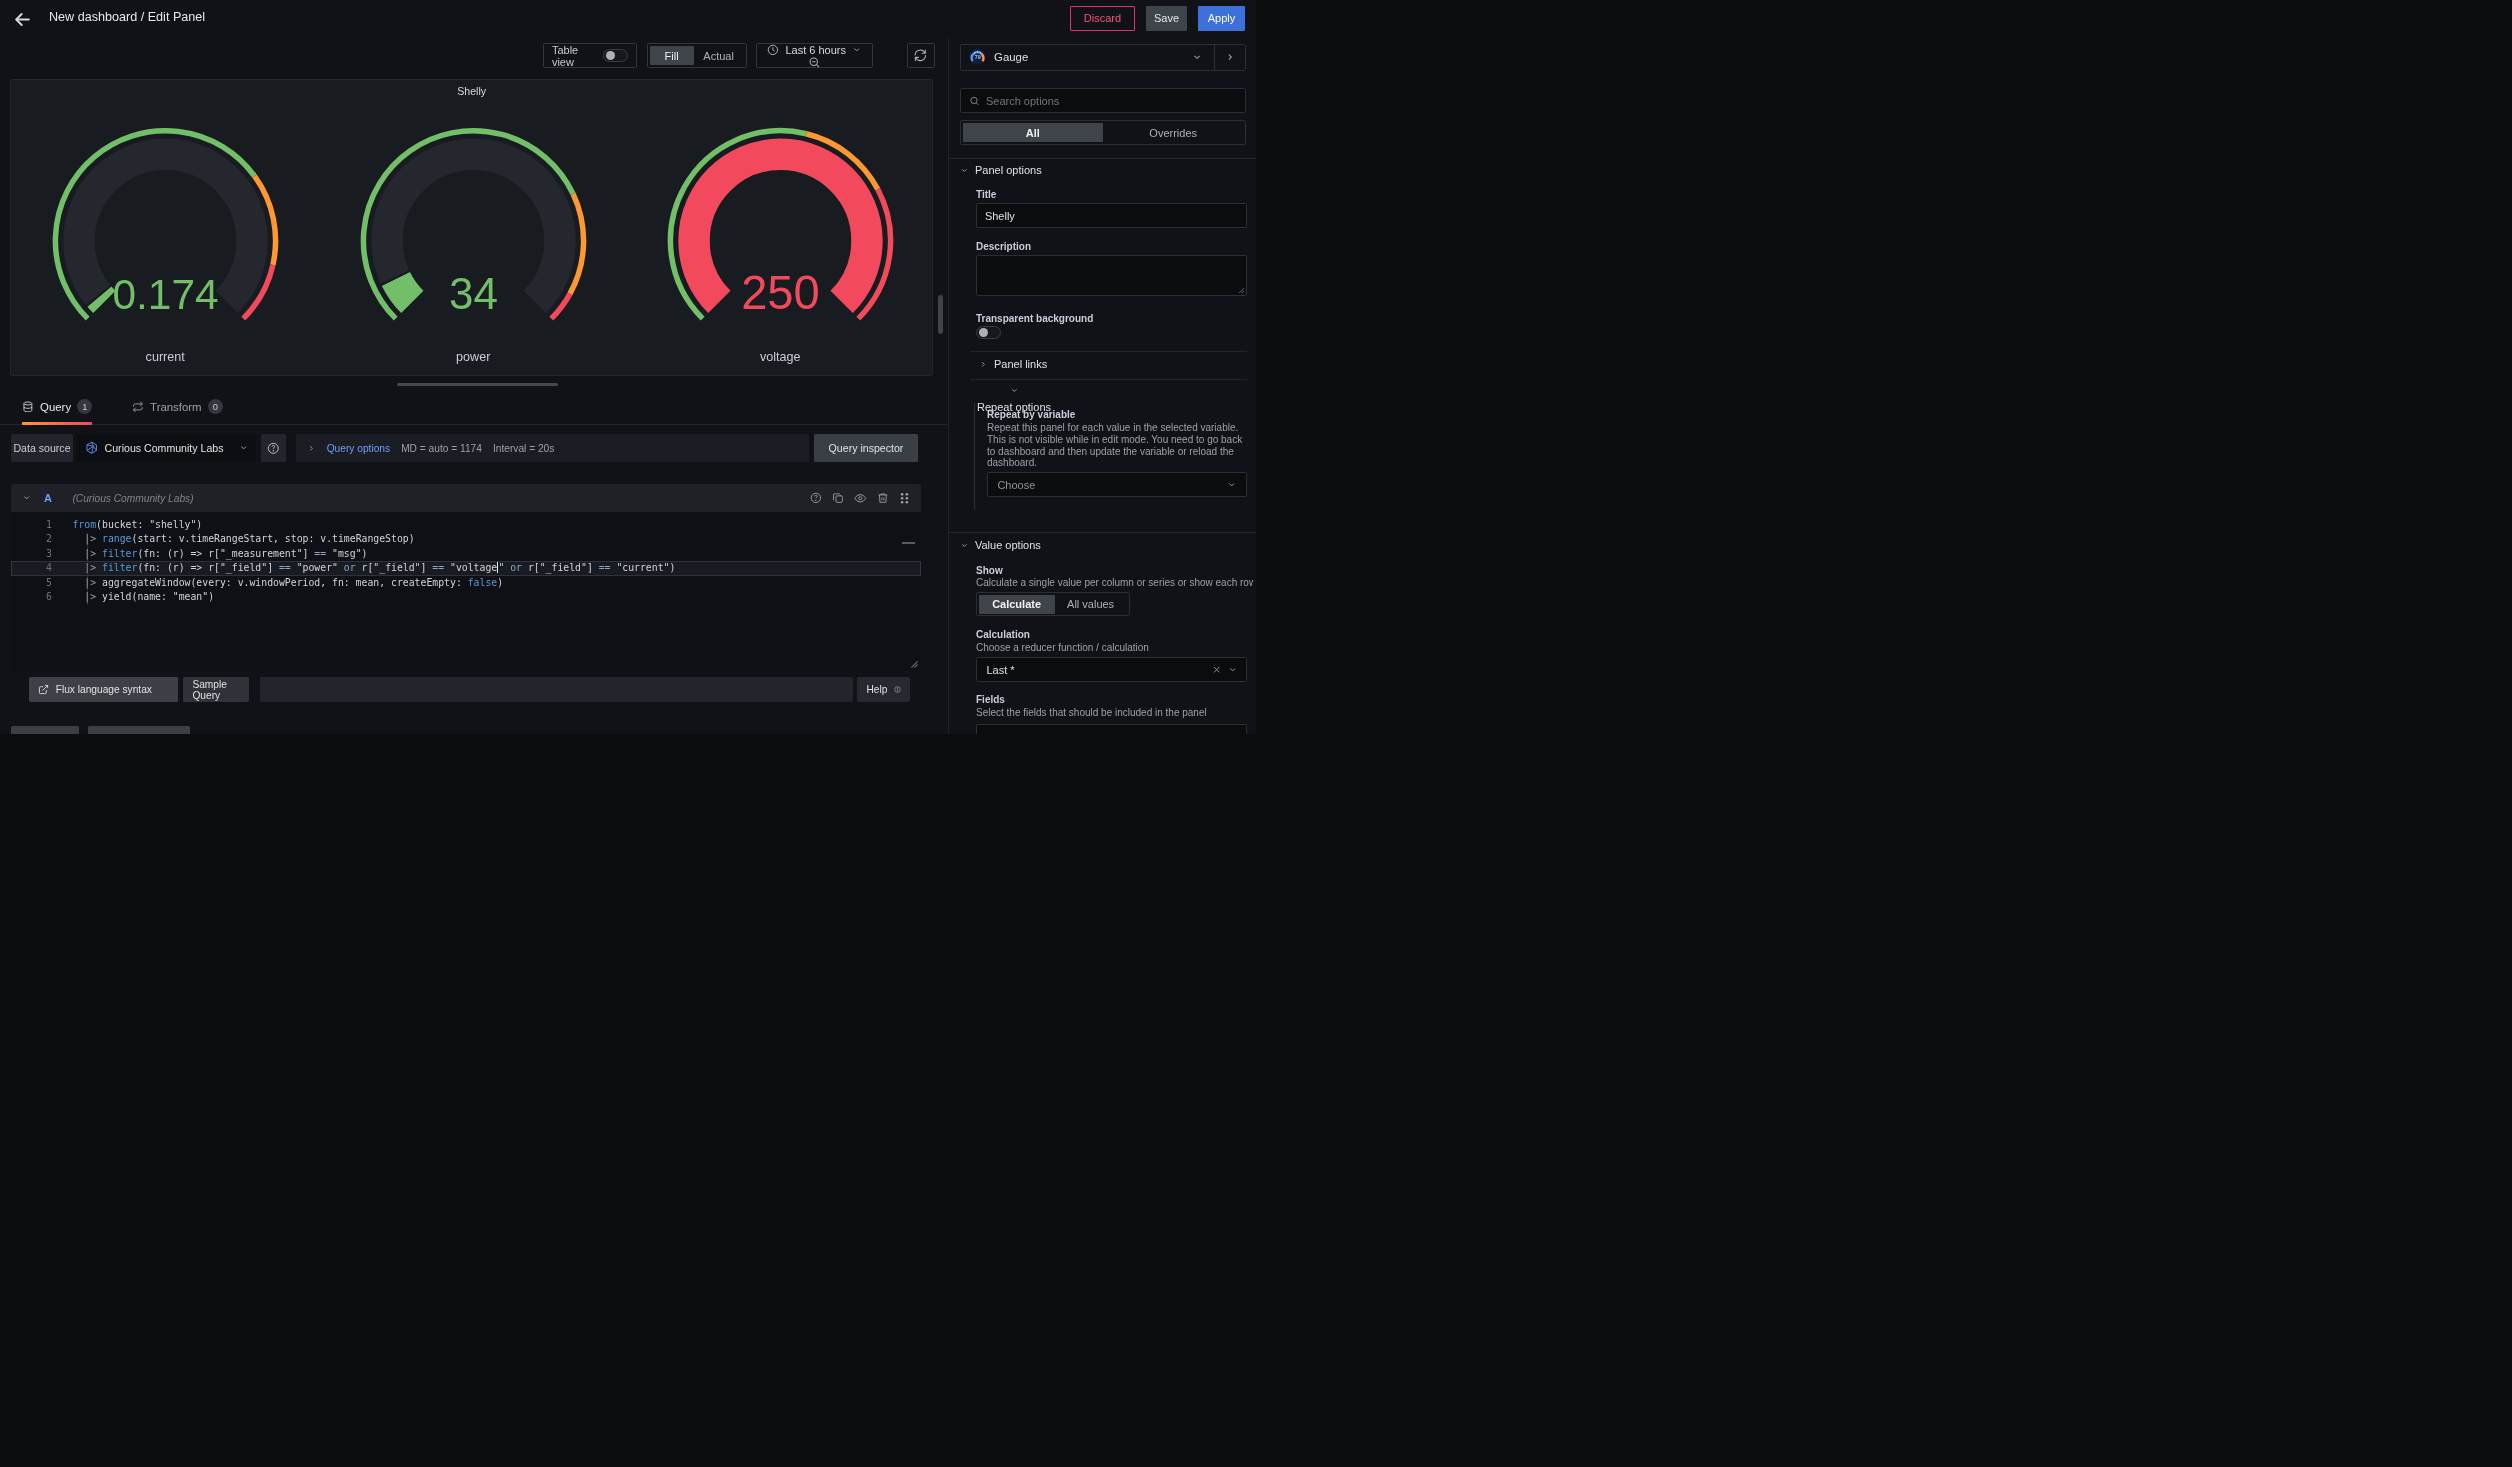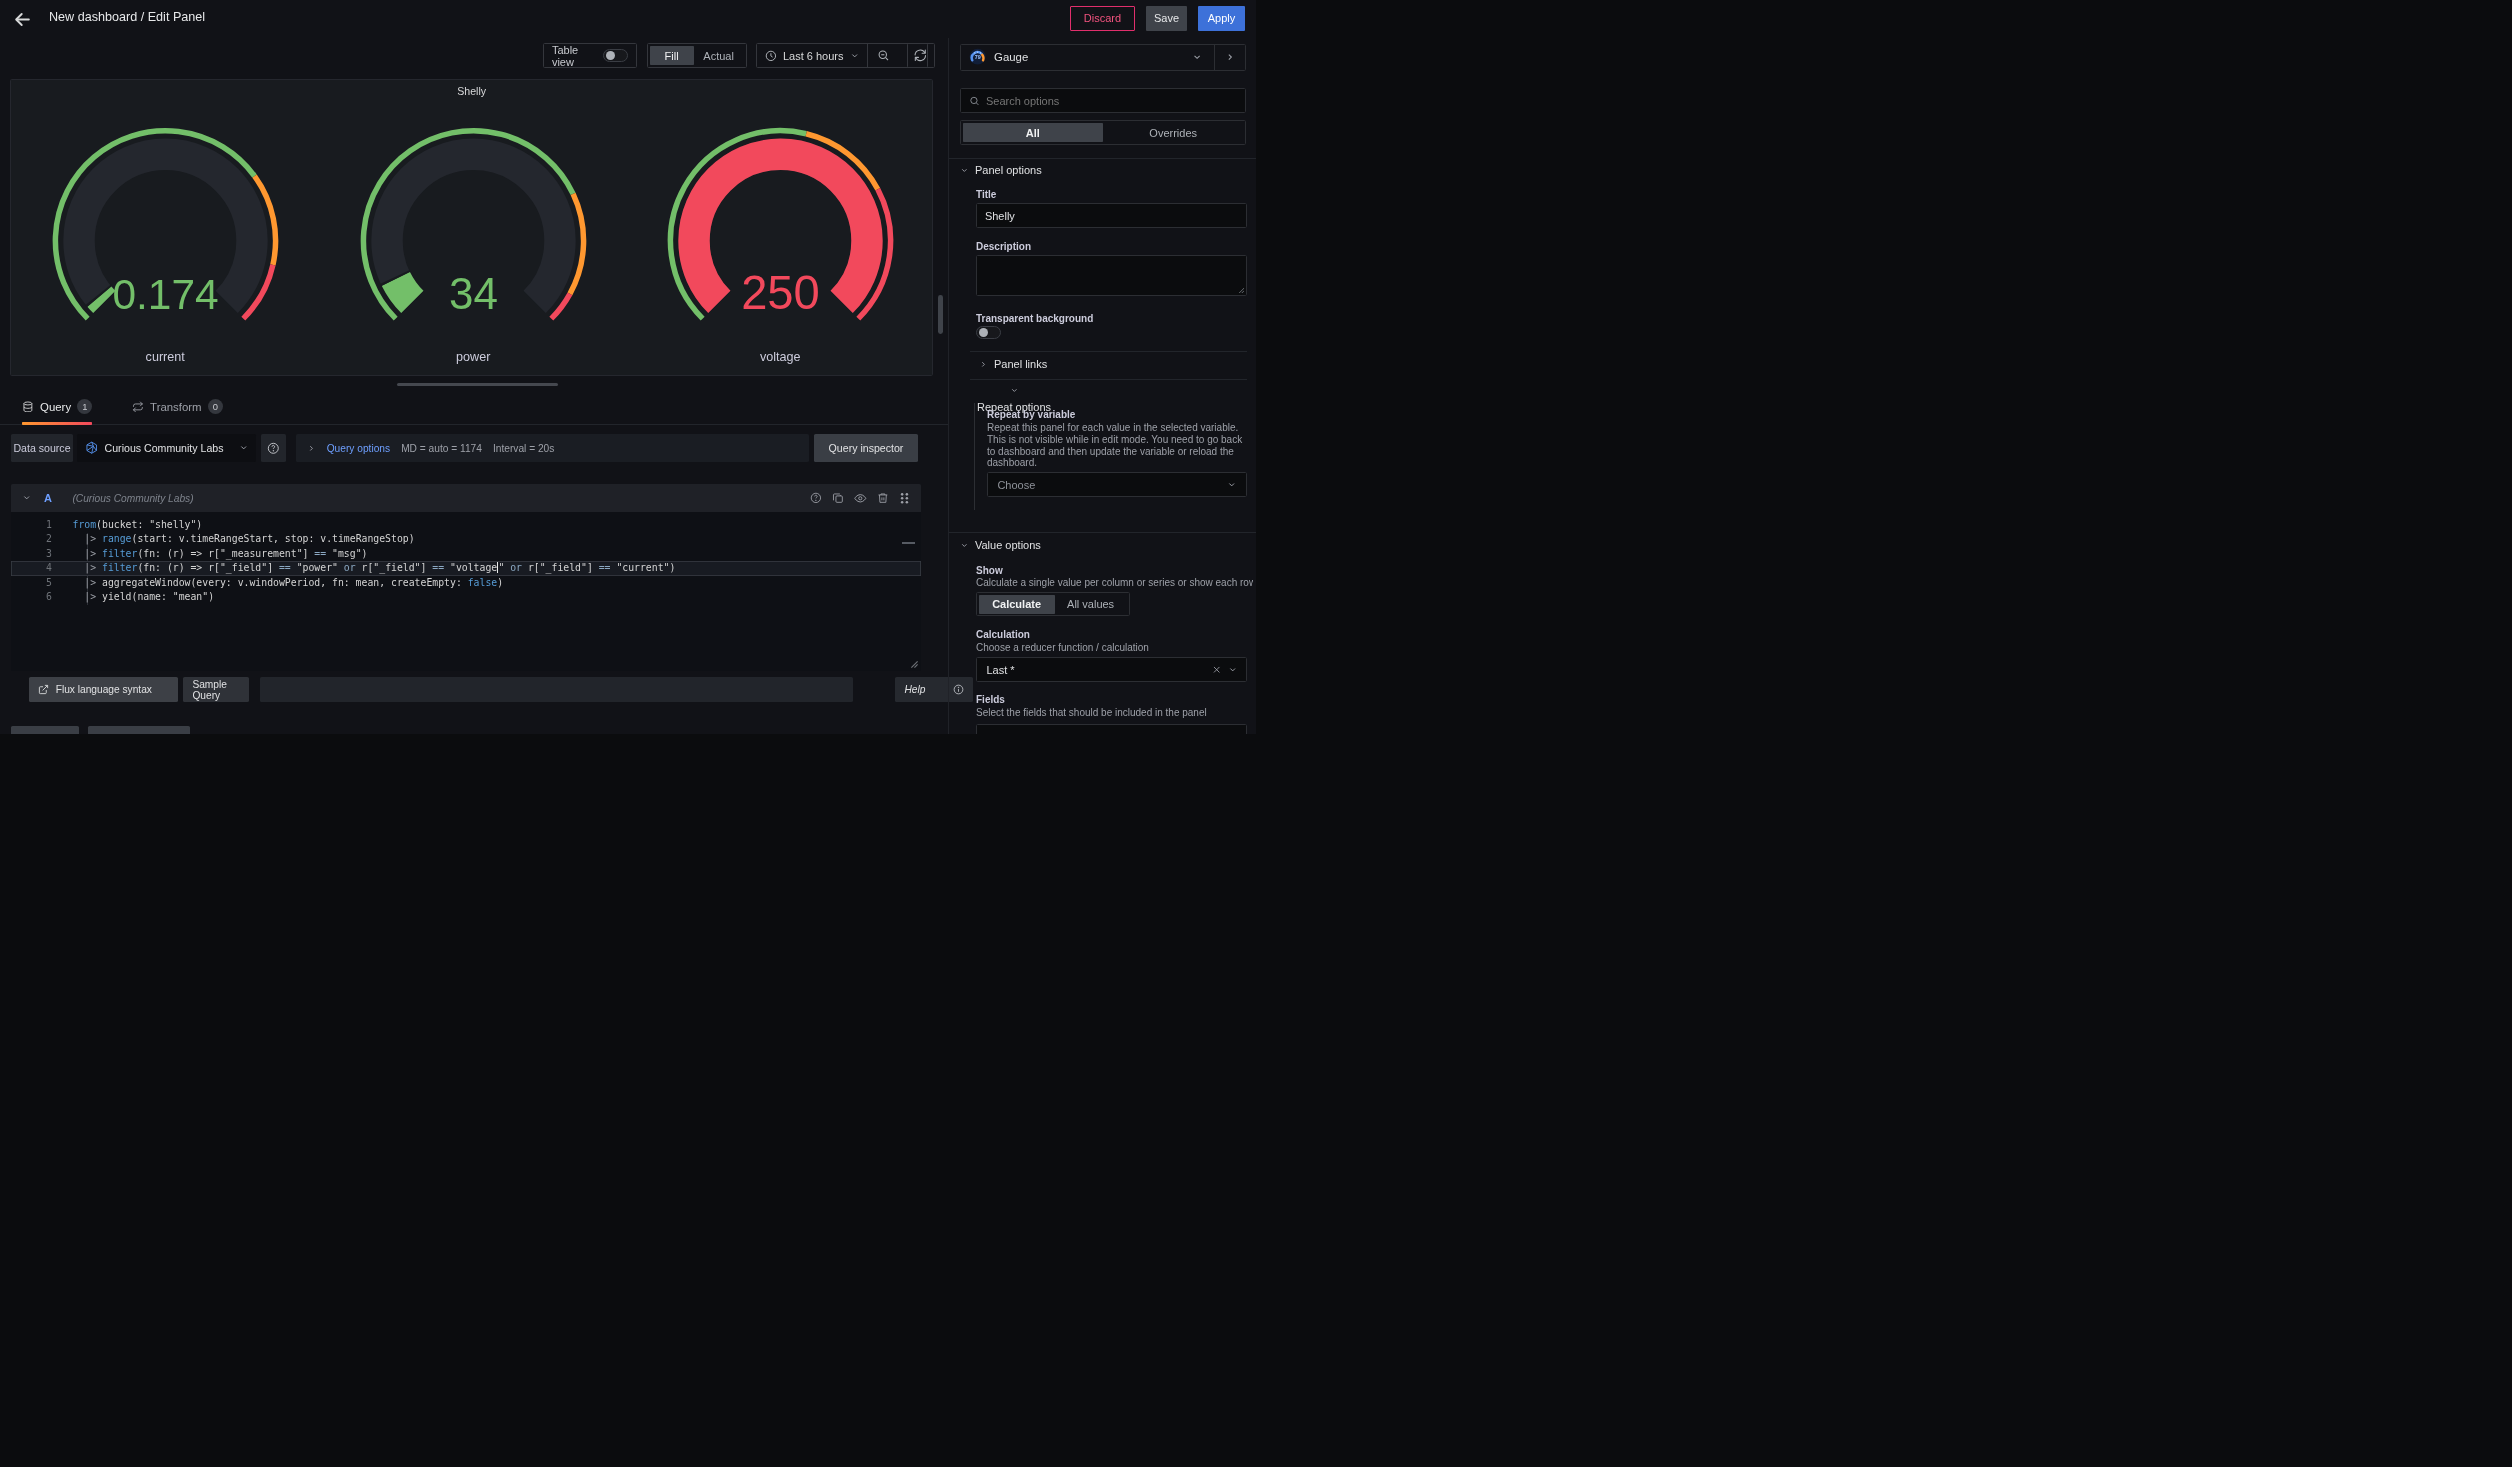--- a/index.html
+++ b/index.html
@@ -89,21 +89,21 @@
   <div class="tbox" style="left:543px;width:94px;justify-content:space-between;padding:0 7.9px;">
     <span>Table view</span>
     <span class="toggle">
         <span class="knob"></span>
       </span>
   </div>
   <div class="tbox" style="left:647px;width:100px;padding:1.6px;">
     <span class="seg on" style="width:44px;">Fill</span>
     <span class="seg" style="width:50px;">Actual</span>
   </div>
-  <div class="tbox" style="left:756px;width:172px;">
+  <div class="tbox" style="left:756px;width:117px;flex-direction:column;">
     <div style="display:flex;align-items:center;gap:6.3px;padding:0 7.9px;height:100%;cursor:pointer;font-weight:500;color:#d8d9da;">
       <svg width="11.8" height="11.8" viewBox="0 0 24 24" fill="none" stroke="#aeb2b8" stroke-width="2">
           <circle cx="12" cy="12" r="9.5"></circle>
           <path d="M12 6.5V12l3.5 2.5"></path>
         </svg>
       <span>Last 6 hours</span>
       <svg class="caret" width="9.4" height="9.4" viewBox="0 0 24 24" fill="none" stroke="currentColor" stroke-width="2.5">
           <path d="M6 9l6 6 6-6"></path>
         </svg>
     </div>
@@ -277,21 +277,21 @@
   <div class="ftr-btn" style="left:29px;width:149px;background:#3d4046;">
     <svg width="11" height="11" viewBox="0 0 24 24" fill="none" stroke="#d8d9da" stroke-width="2">
         <path d="M18 13v6a2 2 0 0 1-2 2H5a2 2 0 0 1-2-2V8a2 2 0 0 1 2-2h6"></path>
         <path d="M15 3h6v6"></path>
         <path d="M10 14L21 3"></path>
       </svg>
     <span>Flux language syntax</span>
   </div>
   <div class="ftr-btn" style="left:183px;width:66px;background:#2f3238;justify-content:center;">Sample Query</div>
   <div class="ftr-btn" style="left:260px;width:593px;background:#22252b;"></div>
-  <div class="ftr-btn" style="left:895px;width:78px;background:#26292f;justify-content:space-between;font-style:italic;">
+  <div class="ftr-btn" style="left:857px;width:53px;background:#26292f;justify-content:space-between;">
     <span>Help</span>
     <svg width="11" height="11" viewBox="0 0 24 24" fill="none" stroke="#c7c9ce" stroke-width="1.8">
         <circle cx="12" cy="12" r="9.5"></circle>
         <path d="M12 11v6"></path>
         <circle cx="12" cy="7.5" r="0.7" fill="#c7c9ce"></circle>
       </svg>
   </div>
   <div class="partial-btn" style="left:11px;width:68px;"></div>
   <div class="partial-btn" style="left:88px;width:102px;"></div>
 

